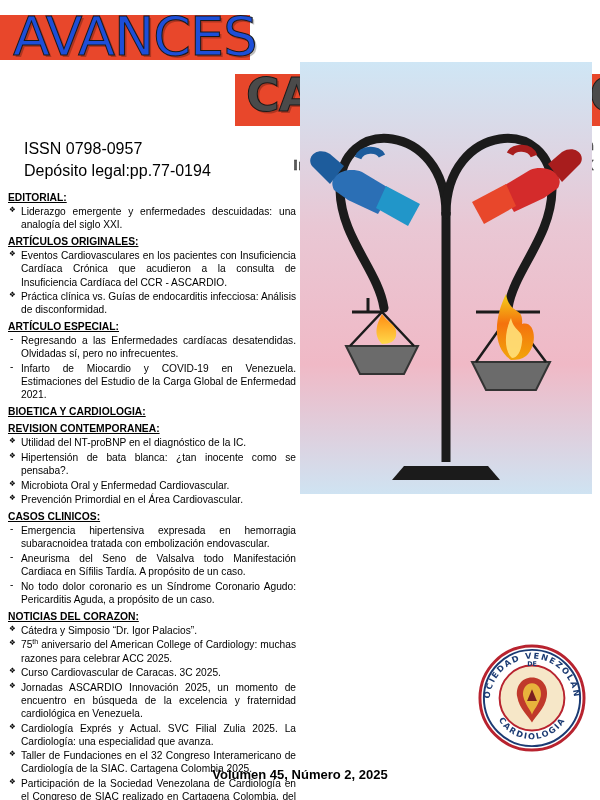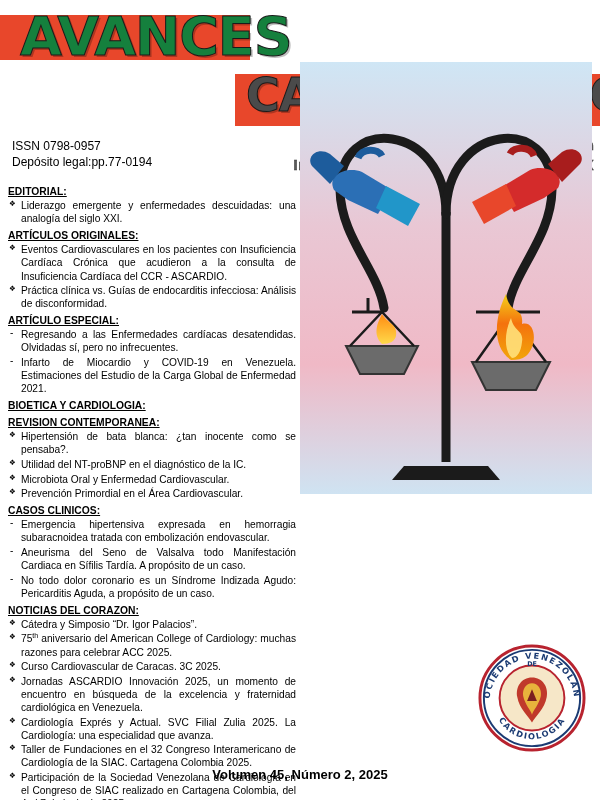--- a/index.html
+++ b/index.html
@@ -28,46 +28,46 @@
     background: #e8472b;
   }
   .band-bottom {
     position: absolute;
     left: 235px; top: 74px;
     width: 365px; height: 52px;
     background: #e8472b;
   }
   .title-avances {
     position: absolute;
-    left: 20px; top: 10px;
+    left: 13px; top: 10px;
     font-family: "DejaVu Sans", sans-serif;
-    font-weight: bold;
+    font-weight: normal;
     font-size: 54px;
     letter-spacing: -1px;
-    color: #15803d;
+    color: #1d4ed8;
     -webkit-text-stroke: 1px #1a1a1a;
     text-shadow: 2px 2px 0 rgba(0,0,0,0.25);
     line-height: 1;
   }
   .title-cardiologicos {
     position: absolute;
     left: 246px; top: 72px;
     font-family: "DejaVu Sans", sans-serif;
     font-weight: bold;
     font-size: 46px;
     letter-spacing: -1px;
     color: #4a4a4a;
     -webkit-text-stroke: 1px #1a1a1a;
     text-shadow: 2px 2px 0 rgba(0,0,0,0.25);
     line-height: 1;
   }
   .issn-block {
     position: absolute;
-    left: 12px; top: 138px;
-    font-size: 12px;
+    left: 24px; top: 138px;
+    font-size: 16px;
     line-height: 1.35;
     color: #000;
   }
   .subtitle-block {
     position: absolute;
     right: 6px; top: 136px;
     text-align: right;
     color: #5a5a5a;
     font-family: "DejaVu Sans", sans-serif;
     font-weight: bold;
@@ -86,21 +86,21 @@
     font-size: 10.2px;
     line-height: 1.28;
   }
   .section-head {
     font-weight: bold;
     font-size: 10.3px;
     text-decoration: underline;
     margin-top: 4px;
     margin-bottom: 1px;
   }
-  .section-head.first { margin-top: 0; }
+  .section-head.first { margin-top: 6px; }
   ul.items {
     list-style: none;
     margin: 0 4px 1px 0;
     padding: 0;
   }
   ul.items li {
     position: relative;
     padding-left: 13px;
     margin-bottom: 1.5px;
     text-align: justify;
@@ -244,30 +244,30 @@
         <li>Práctica clínica vs. Guías de endocarditis infecciosa: Análisis de disconformidad.</li>
       </ul>
       <div class="section-head">ARTÍCULO ESPECIAL:</div>
       <ul class="items dash">
         <li>Regresando a las Enfermedades cardíacas desatendidas. Olvidadas sí, pero no infrecuentes.</li>
         <li>Infarto de Miocardio y COVID-19 en Venezuela. Estimaciones del Estudio de la Carga Global de Enfermedad 2021.</li>
       </ul>
       <div class="section-head">BIOETICA Y CARDIOLOGIA:</div>
       <div class="section-head">REVISION CONTEMPORANEA:</div>
       <ul class="items">
+        <li>Utilidad del NT-proBNP en el diagnóstico de la IC.</li>
         <li>Hipertensión de bata blanca: ¿tan inocente como se pensaba?.</li>
-        <li>Utilidad del NT-proBNP en el diagnóstico de la IC.</li>
         <li>Microbiota Oral y Enfermedad Cardiovascular.</li>
         <li>Prevención Primordial en el Área Cardiovascular.</li>
       </ul>
       <div class="section-head">CASOS CLINICOS:</div>
       <ul class="items dash">
         <li>Emergencia hipertensiva expresada en hemorragia subaracnoidea tratada con embolización endovascular.</li>
         <li>Aneurisma del Seno de Valsalva todo Manifestación Cardiaca en Sífilis Tardía. A propósito de un caso.</li>
-        <li>No todo dolor coronario es un Síndrome Indizada Agudo: Pericarditis Aguda, a propósito de un caso.</li>
+        <li>No todo dolor coronario es un Síndrome Coronario Agudo: Pericarditis Aguda, a propósito de un caso.</li>
       </ul>
       <div class="section-head">NOTICIAS DEL CORAZON:</div>
       <ul class="items">
         <li>Cátedra y Simposio “Dr. Igor Palacios”.</li>
         <li>75<sup>th</sup> aniversario del American College of Cardiology: muchas razones para celebrar ACC 2025.</li>
         <li>Curso Cardiovascular de Caracas. 3C 2025.</li>
         <li>Jornadas ASCARDIO Innovación 2025, un momento de encuentro en búsqueda de la excelencia y fraternidad cardiológica en Venezuela.</li>
         <li>Cardiología Exprés y Actual. SVC Filial Zulia 2025.  La Cardiología: una especialidad que avanza.</li>
         <li>Taller de Fundaciones en el 32 Congreso Interamericano de Cardiología de la SIAC. Cartagena Colombia 2025.</li>
         <li>Participación de la Sociedad Venezolana de Cardiología en el Congreso de SIAC realizado en Cartagena Colombia, del 4 al 7 de junio de 2025.</li>

